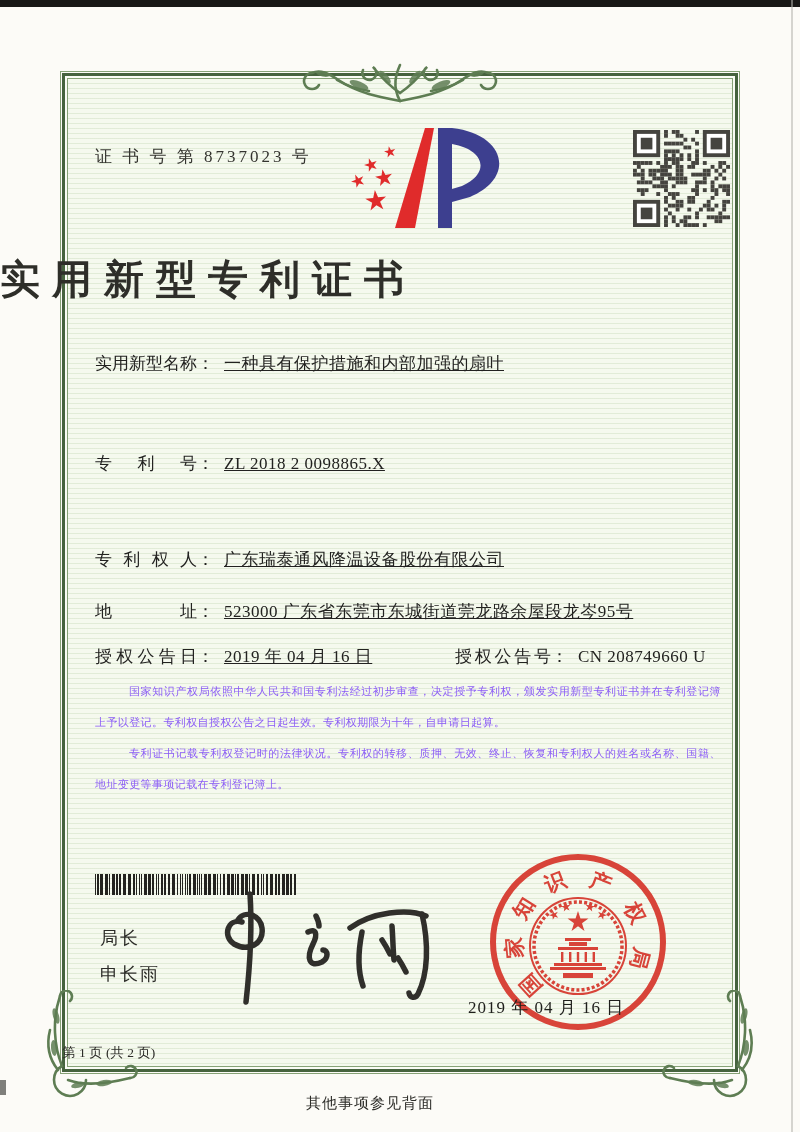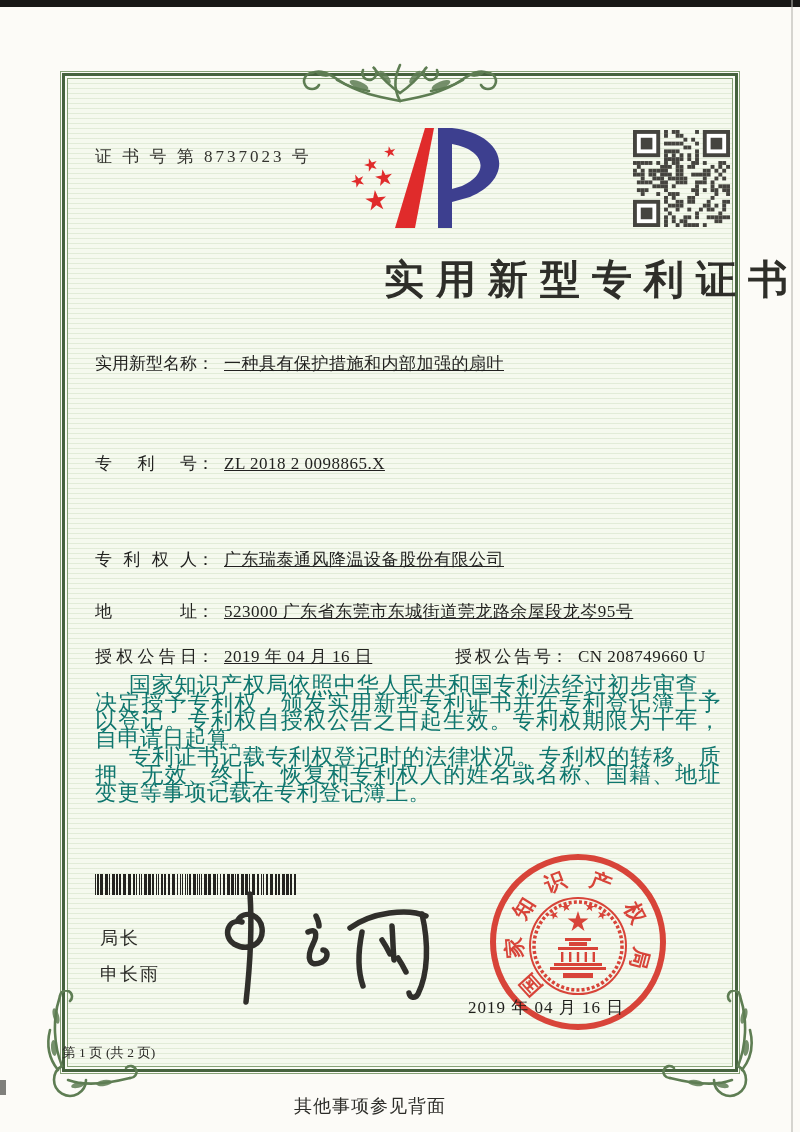--- a/index.html
+++ b/index.html
@@ -47,39 +47,39 @@
   .ornament svg{width:100%;height:100%;display:block;}
   .ornament path{stroke:currentColor;fill:none;stroke-width:2.6;stroke-linecap:round;}
   .ornament .leaf{fill:currentColor;stroke:none;opacity:.85;}
 
   
   .cert-no{position:absolute;left:95px;top:131px;font-size:17px;letter-spacing:3px;color:#34342f;margin-top:14px;}
   .logo{position:absolute;left:338px;top:122px;width:175px;height:115px;}
   .qr{position:absolute;left:633px;top:130px;width:97px;height:97px;}
   .title{
     position:absolute;left:0;top:252px;width:800px;
-    text-align:right;font-size:40px;font-weight:700;
+    text-align:left;font-size:40px;font-weight:700;
     letter-spacing:12px;color:#2e2e29;margin:0;
   }
 
   
   .field-row{position:absolute;left:95px;width:628px;font-size:17px;white-space:nowrap;color:#222220;text-decoration:underline;}
   .f-label{display:inline-block;width:102px;text-align:justify;text-align-last:justify;vertical-align:top;}
   .f-colon{display:inline-block;margin-right:10px;}
   .f-value{letter-spacing:.5px;}
   .f-pair2{position:absolute;left:360px;top:0;}
   .f-label2{display:inline-block;width:96px;text-align:justify;text-align-last:justify;}
   .row-0{top:352px;} .row-1{top:403px;} .row-2{top:452px;} .row-3{top:500px;}
   .row-4{top:548px;} .row-5{top:600px;} .row-6{top:645px;}
 
   
   .paras{position:absolute;left:95px;top:676px;width:626px;}
   .paras p{
-    margin:0;font-size:22px;line-height:18px;text-align:justify;
-    text-indent:34px;color:#0f766e;letter-spacing:.4px;
+    margin:0;font-size:11px;line-height:31px;text-align:justify;
+    text-indent:34px;color:#8b5cf6;letter-spacing:.4px;
   }
 
   
   .barcode{position:absolute;left:95px;top:874px;width:205px;height:21px;}
   .officer-role{position:absolute;left:100px;top:926px;font-size:18px;letter-spacing:2px;}
   .officer-name{position:absolute;left:100px;top:962px;font-size:18px;letter-spacing:2px;}
   .signature{position:absolute;left:212px;top:888px;width:250px;height:120px;}
   .signature path{stroke:#302f2b;stroke-width:5.5;fill:none;stroke-linecap:round;stroke-linejoin:round;}
 
   .seal{
@@ -91,21 +91,21 @@
   .seal-emblem *{fill:var(--seal-red);}
   .seal-emblem .ring{fill:none;stroke:var(--seal-red);}
   .seal-ring-text span{
     position:absolute;left:50%;top:50%;width:24px;height:24px;margin:-12px 0 0 -12px;
     text-align:center;font-size:21px;font-weight:700;color:var(--seal-red);
     transform-origin:center;line-height:24px;
   }
   .seal-date{position:absolute;left:468px;top:996px;font-size:17px;letter-spacing:1px;color:#1e1e1b;z-index:6;}
 
   .page-info{position:absolute;left:62px;top:1044px;width:600px;text-align:left;font-size:13.5px;color:#2c2c28;}
-  .back-note{position:absolute;left:0;top:1094px;width:740px;text-align:center;font-size:18px;letter-spacing:1px;color:#2c2c28;}
+  .back-note{position:absolute;left:0;top:1094px;width:740px;text-align:center;font-size:15px;letter-spacing:1px;color:#2c2c28;}
 </style>
 </head>
 <body>
 
 <div class="page">
 
   <div class="scan-strip"></div>
   <div class="scan-edge-right"></div>
   <div class="scan-mark-bl"></div>
 

